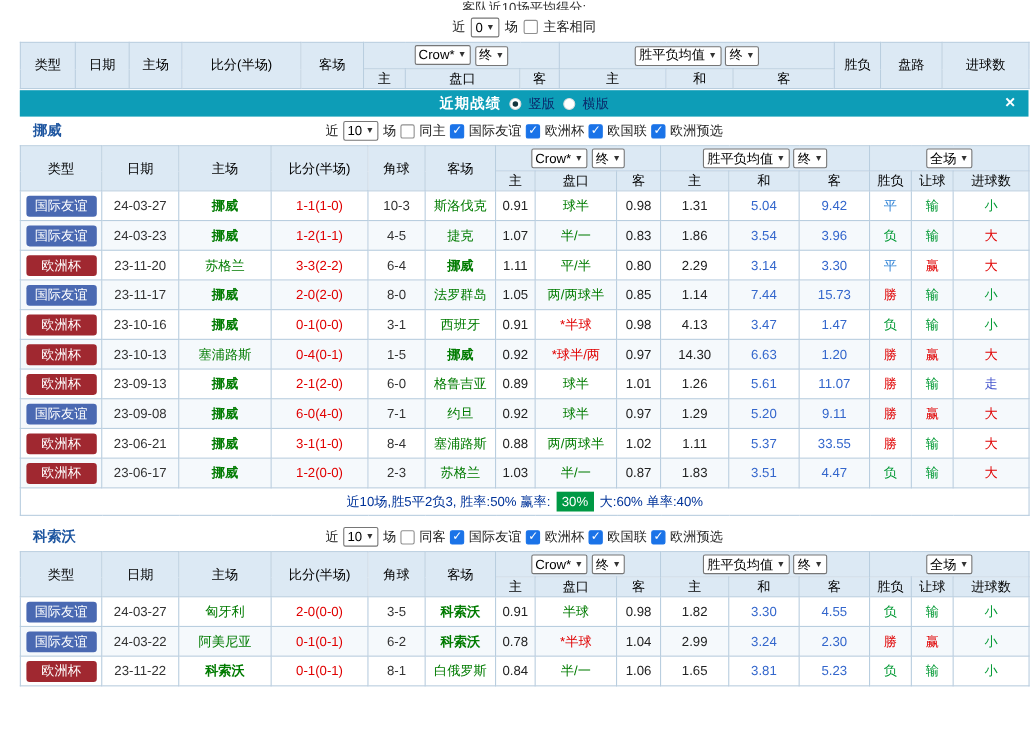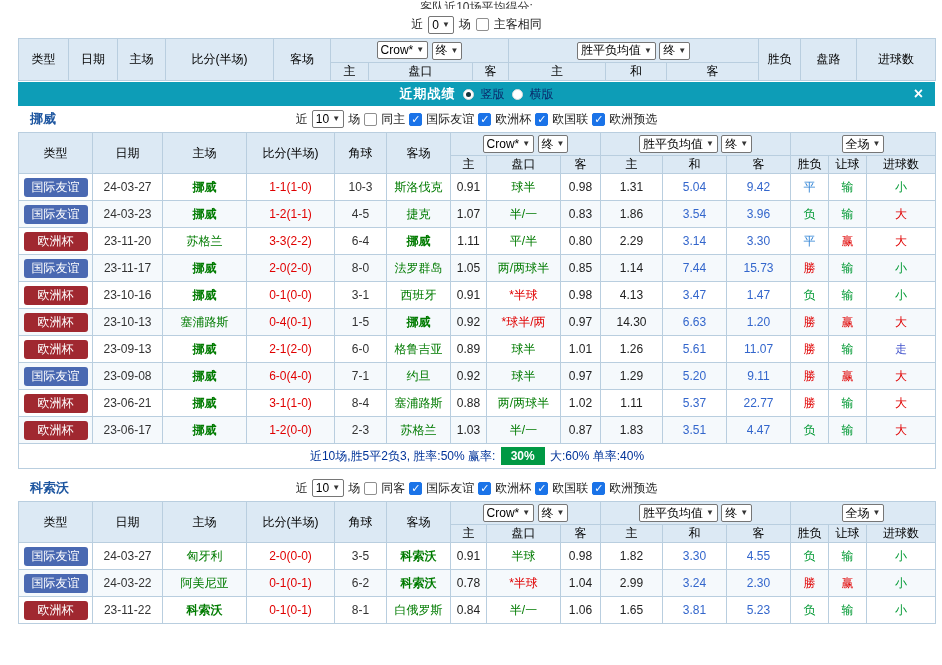--- a/index.html
+++ b/index.html
@@ -71,21 +71,21 @@
   .hcap { color:#007B00; }
   .hstar { color:#E00000; }
   .res-win { color:#E00000; }
   .res-draw { color:#3385D6; }
   .res-lose { color:#009933; }
   .res-big { color:#E00000; }
   .res-small { color:#009933; }
   .res-go { color:#4455CC; }
 
   .summary { color:#003399; font-size:12px; }
-  .summary .hl { background:#009944; color:#fff; padding:2px 10px; font-weight:bold; margin:0 2px; }
+  .summary .hl { background:#009944; color:#fff; padding:2px 5px; font-weight:normal; margin:0 2px; }
 </style>
 </head>
 <body>
 
 <div class="page">
 
   <div class="top-partial">
     <span>客队近10场平均得分:</span>
   </div>
   <div class="sp2"></div>
@@ -397,21 +397,21 @@
           <td class="date">23-06-21</td>
           <td class="team focus">挪威</td>
           <td class="score">3-1(1-0)</td>
           <td class="corner">8-4</td>
           <td class="team">塞浦路斯</td>
           <td class="odd">0.88</td>
           <td class="hcap">两/两球半</td>
           <td class="odd">1.02</td>
           <td class="odd">1.11</td>
           <td class="avg">5.37</td>
-          <td class="avg">22.77</td>
+          <td class="avg">33.55</td>
           <td class="res-win">勝</td>
           <td class="res-lose">输</td>
           <td class="res-big">大</td>
         </tr>
         <tr>
           <td><span class="badge red">欧洲杯</span></td>
           <td class="date">23-06-17</td>
           <td class="team focus">挪威</td>
           <td class="score">1-2(0-0)</td>
           <td class="corner">2-3</td>

